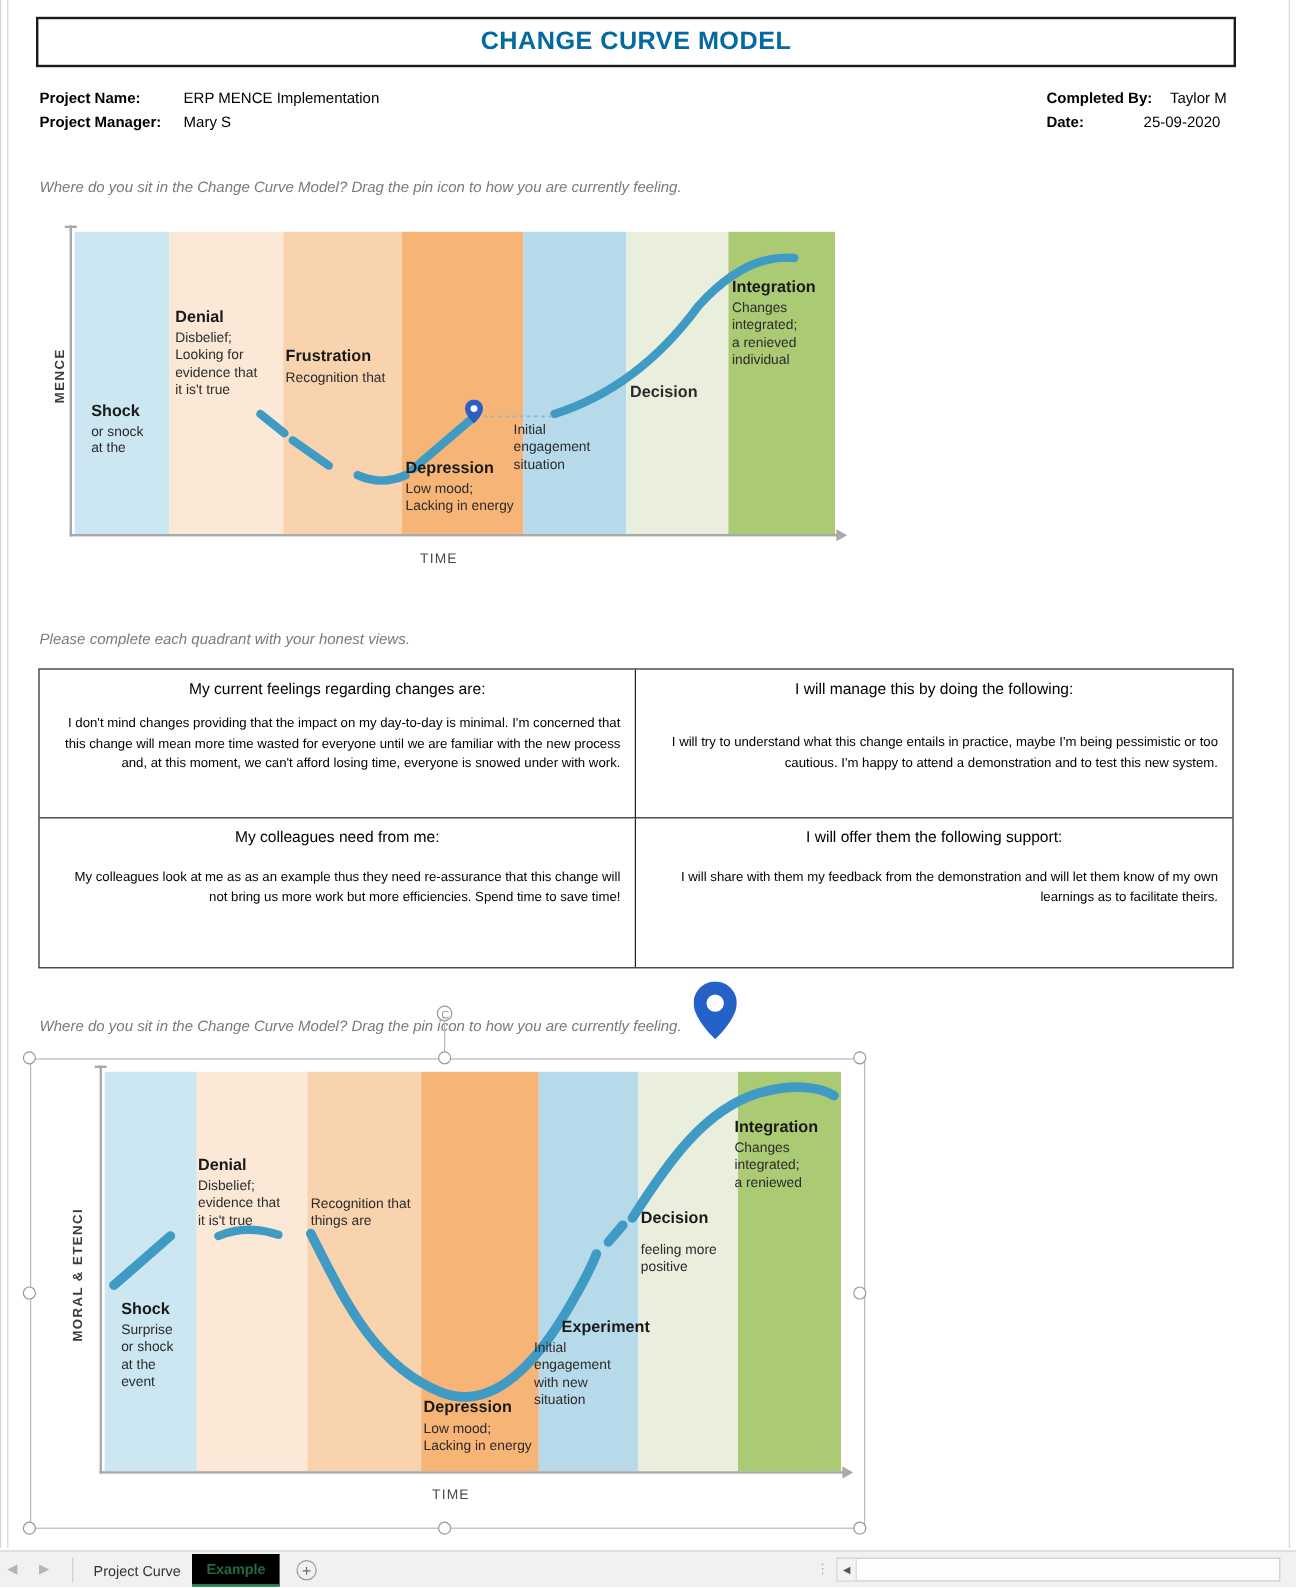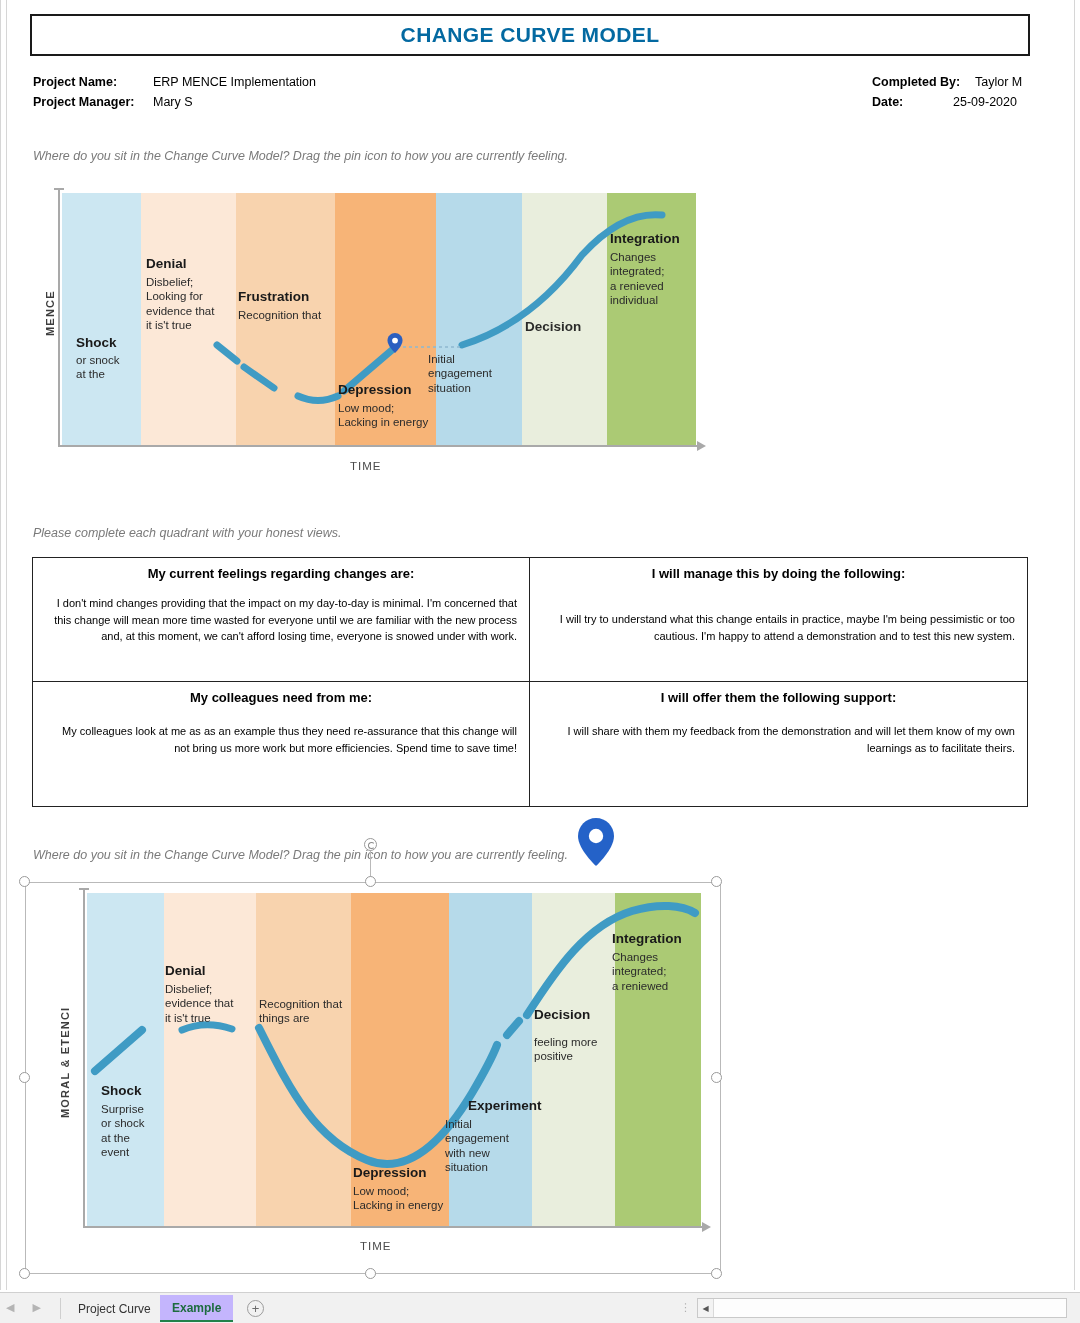--- a/index.html
+++ b/index.html
@@ -91,21 +91,21 @@
     border:1.5px solid #222; display:flex; flex-wrap:wrap;
     background:#fff;
   }
   .qcell{
     width:50%; height:50%;
     border-right:1.5px solid #222; border-bottom:1.5px solid #222;
     padding:8px 12px 6px; display:flex; flex-direction:column; align-items:center;
   }
   .qcell:nth-child(2), .qcell:nth-child(4){ border-right:none; }
   .qcell:nth-child(3), .qcell:nth-child(4){ border-bottom:none; }
-  .qhead{ font-weight:bold; font-size:13px; text-align:center; margin-bottom:14px; }
+  .qhead{ font-weight:normal; font-size:13px; text-align:center; margin-bottom:14px; }
   .qbody{ font-size:11px; line-height:1.5; text-align:right; }
   .qcell.r2 .qbody{ margin-top:4px; }
   .qcell.wide .qbody{ margin-top:16px; }
 
   
   #chart2-wrap{ position:absolute; left:25px; top:882px; width:696px; height:392px; }
   .sel-frame{
     position:absolute; inset:0; border:1px solid #b9b9b9;
   }
   .handle{
@@ -136,21 +136,21 @@
     position:absolute; left:0; top:1292px; width:1080px; height:31px;
     background:#f1f1f1; border-top:1px solid #d0d0d0;
   }
   .navarrows{ position:absolute; left:6px; top:8px; display:flex; gap:18px; color:#b4b4b4; font-size:11px; }
   .tabdiv{ position:absolute; left:60px; top:5px; width:1px; height:21px; background:#cfcfcf; }
   .tab{
     position:absolute; top:2px; height:27px; display:flex; align-items:center;
     font-size:12px; padding:0 12px; color:#333; cursor:pointer;
   }
   .tab.active{
-    background:#c4b5fd; color:#1d6b3f; font-weight:bold;
+    background:#000000; color:#1d6b3f; font-weight:bold;
     border-bottom:2.5px solid #21814a;
   }
   #tab-change-curve{ left:66px; }
   #tab-example{ left:160px; }
   .addsheet{
     position:absolute; left:247px; top:7px; width:17px; height:17px;
     border-radius:50%; border:1px solid #9c9c9c; color:#6b6b6b;
     font-size:13px; line-height:15px; text-align:center;
   }
   .hsplit{ position:absolute; left:680px; top:8px; color:#b0b0b0; font-size:11px; letter-spacing:0; }

